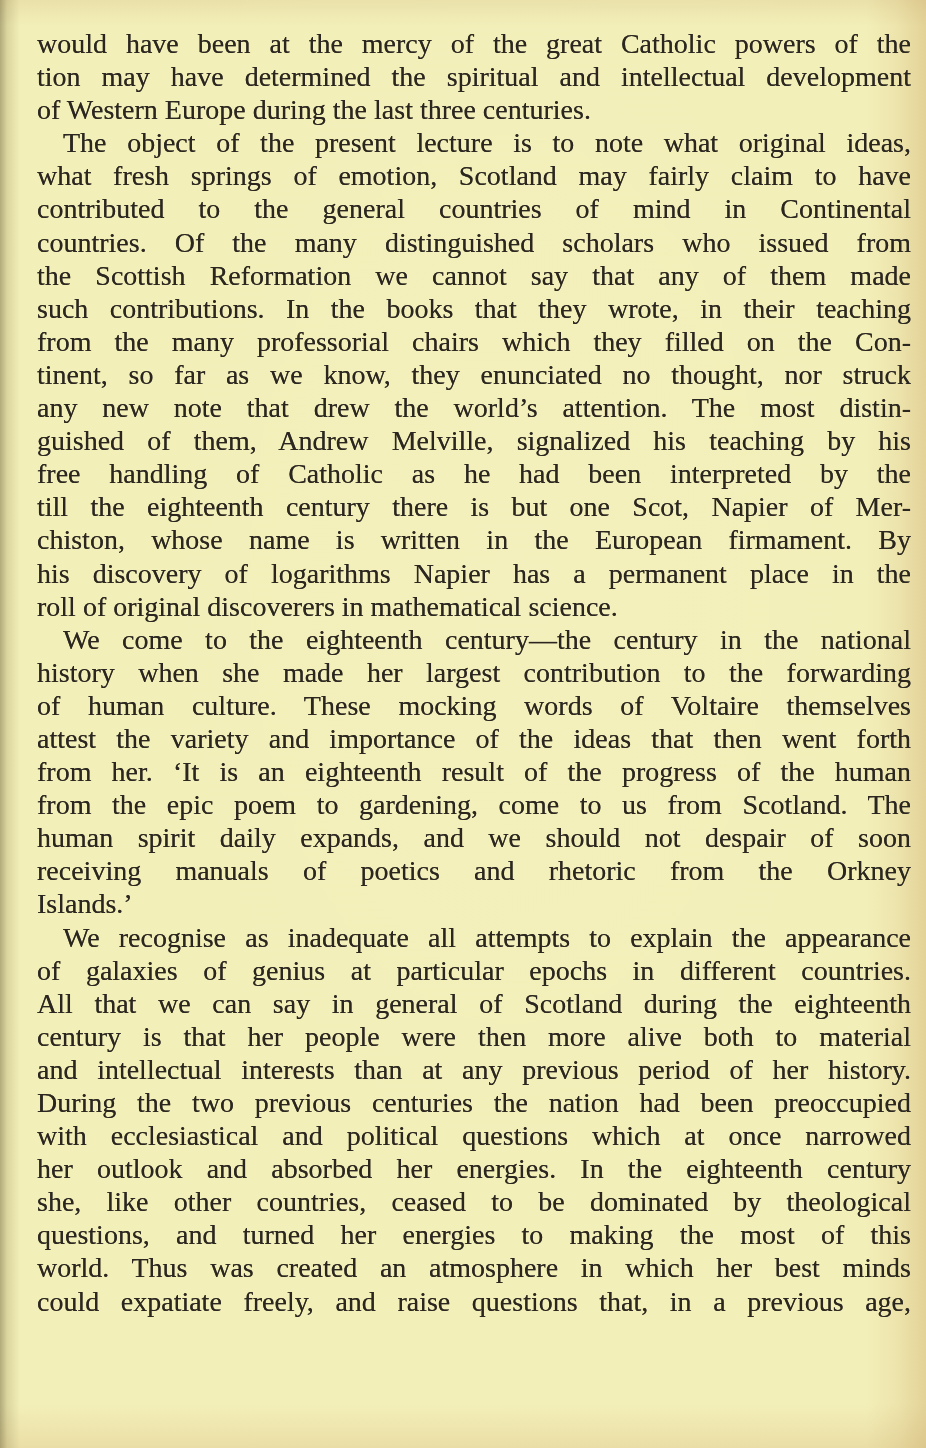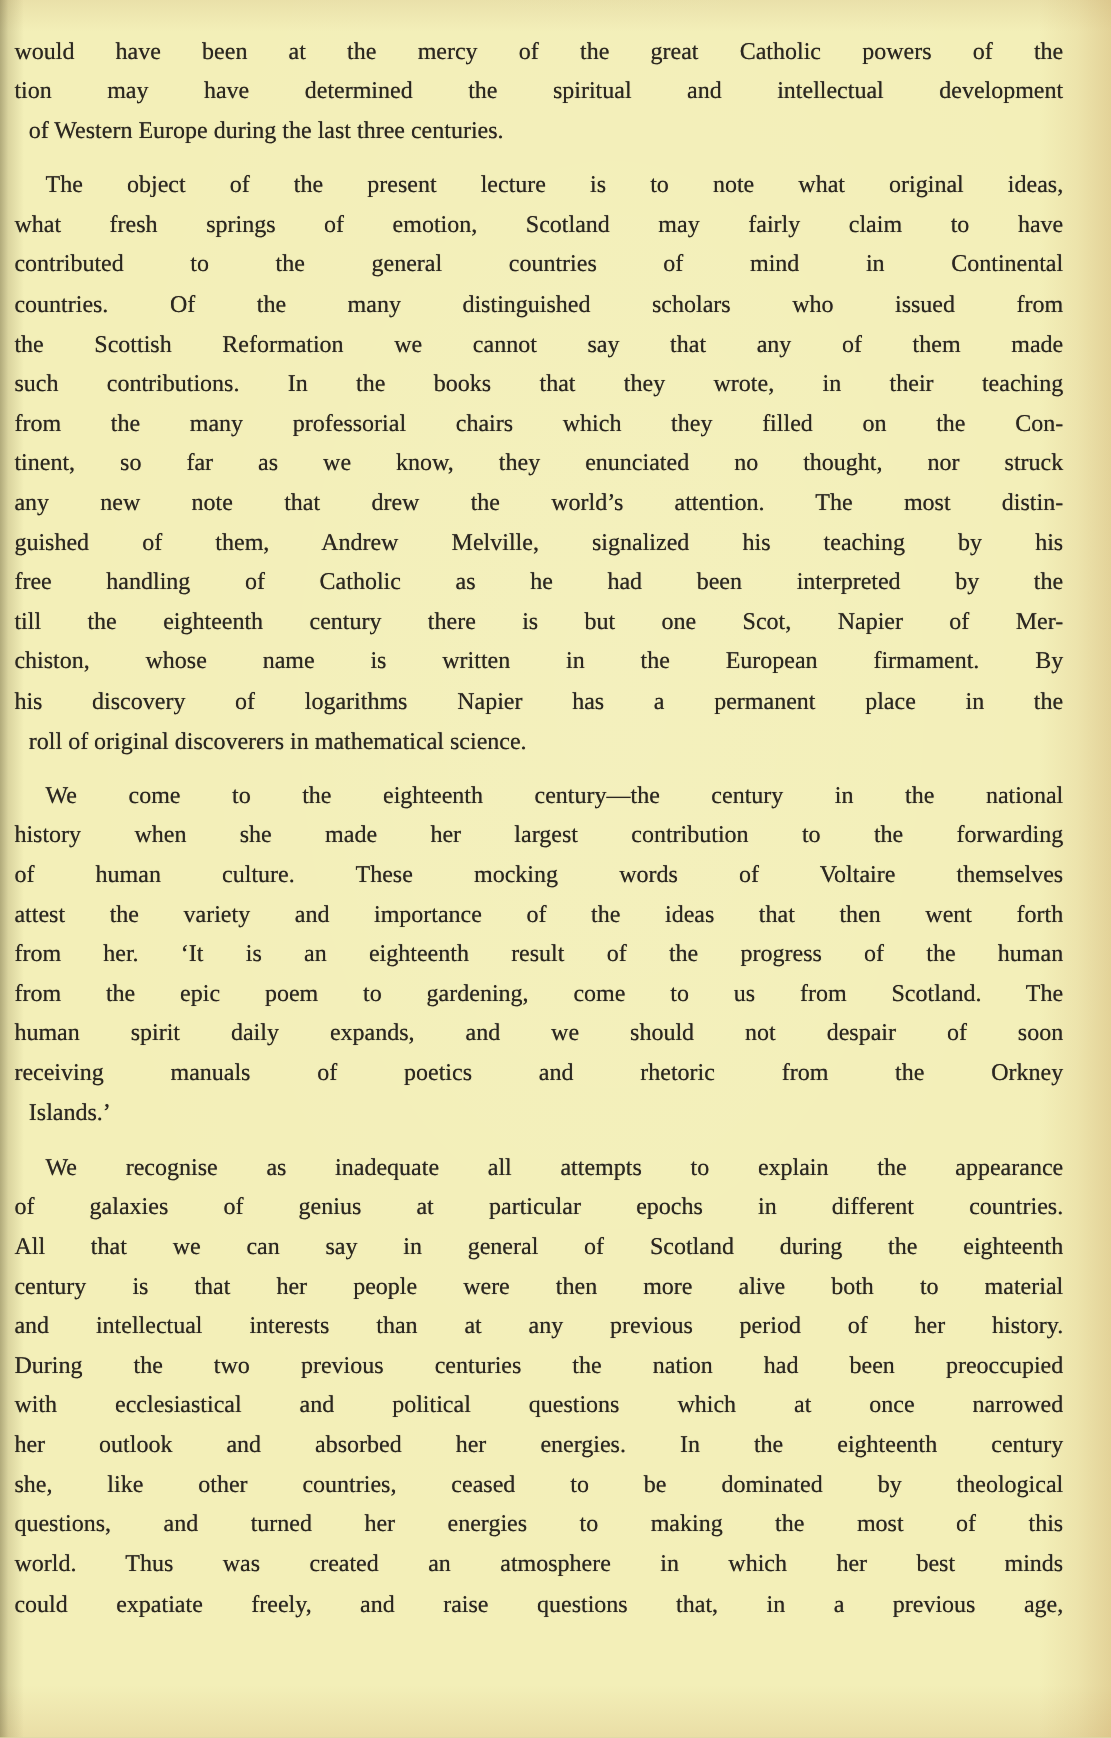--- a/index.html
+++ b/index.html
@@ -16,40 +16,38 @@
       radial-gradient(ellipse at 55% 40%, rgba(255,255,255,0.07), rgba(0,0,0,0) 65%),
       linear-gradient(to right, rgba(86,76,38,0.42) 0px, rgba(118,104,58,0.20) 7px, rgba(0,0,0,0) 20px),
       linear-gradient(to left, rgba(190,144,78,0.30) 0px, rgba(190,144,78,0.12) 28px, rgba(0,0,0,0) 60px),
       linear-gradient(to bottom, rgba(210,186,130,0.28) 0px, rgba(0,0,0,0) 26px),
       linear-gradient(to top, rgba(204,168,108,0.24) 0px, rgba(0,0,0,0) 44px),
       #f3efb8;
     font-family: "Liberation Serif", "DejaVu Serif", serif;
   }
   .text-block {
     position: absolute;
-    left: 12px;
+    left: 37px;
     top: 27px;
     width: 874px;
     color: #2b2720;
-    font-size: 20px;
+    font-size: 28px;
     line-height: 33.1px;
     text-shadow: 0 0 0.6px rgba(43,39,32,0.75);
   }
   .line {
     text-align: justify;
     text-align-last: justify;
     white-space: normal;
   }
   .line.para-end {
     text-align-last: left;
-    margin-left: 12px;
   }
   .line.indent {
     text-indent: 26px;
-    margin-top: 12px;
   }
 </style>
 </head>
 <body>
 
 <div class="page">
   <div class="text-block" id="text-block">
       <div class="line">would have been at the mercy of the great Catholic powers of the</div>
       <div class="line">tion may have determined the spiritual and intellectual development</div>
       <div class="line para-end">of Western Europe during the last three centuries.</div>

